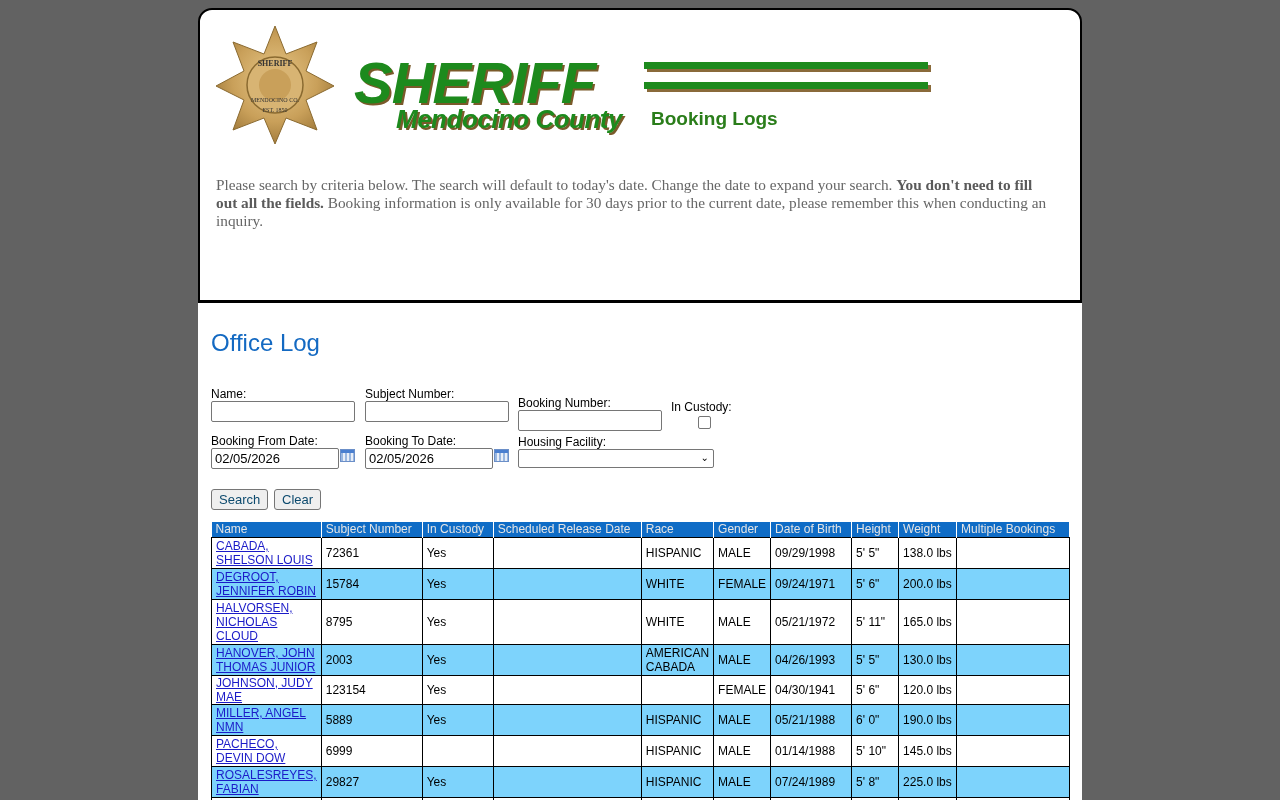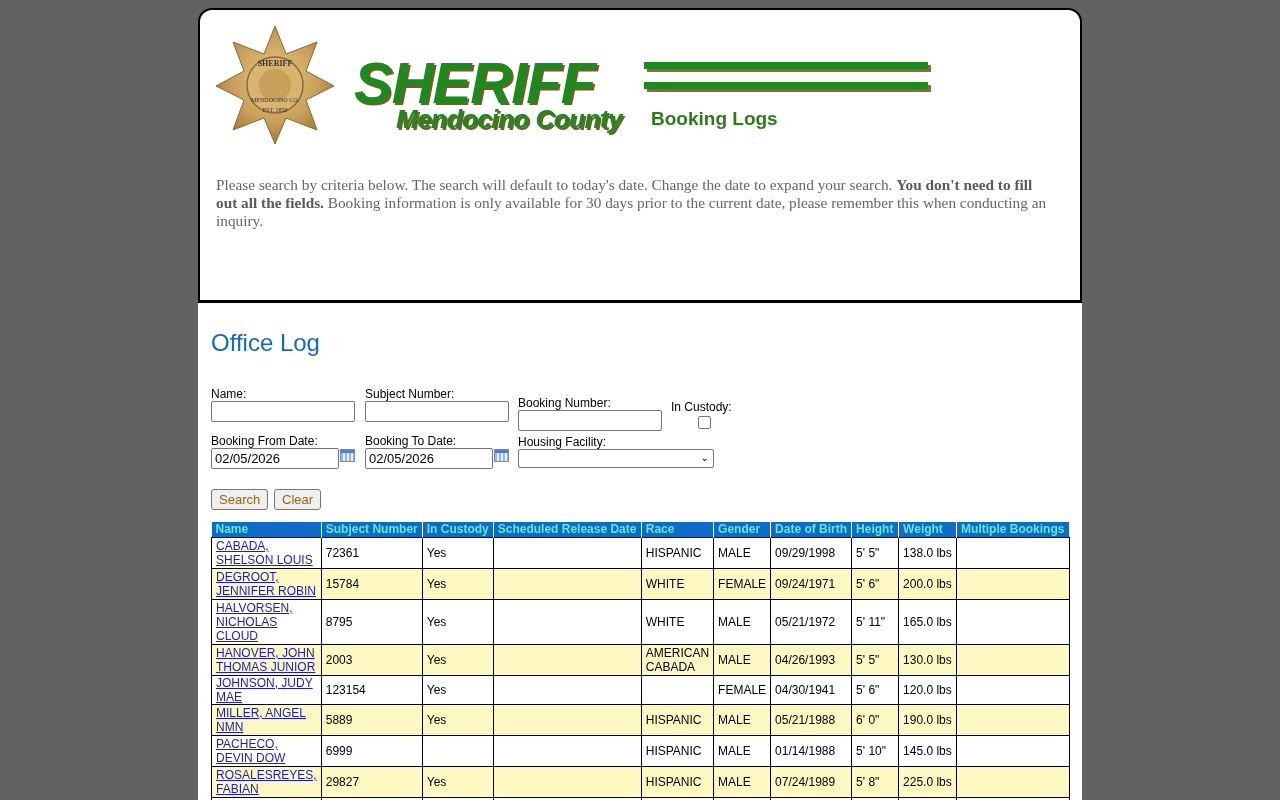--- a/index.html
+++ b/index.html
@@ -123,46 +123,46 @@
   .select .chev {
     position: absolute; right: 4px; top: 2px;
     font-size: 10px; color: #000;
   }
   .btn {
     position: absolute; top: 186px;
     height: 21px; box-sizing: border-box;
     border: 1px solid #767676; border-radius: 3px;
     background: #efefef;
     font-family: "Liberation Sans", sans-serif;
-    font-size: 13px; color: #a16207;
+    font-size: 13px; color: #0c4a6e;
     padding: 0 7px; line-height: 19px;
   }
 
   table.grid {
     position: absolute; left: 13px; top: 219px;
     border-collapse: collapse;
     font-size: 12px;
     font-family: "Liberation Sans", sans-serif;
   }
   table.grid th {
-    background: #0f6cc6; color: #5eead4;
-    font-weight: bold; text-align: left;
+    background: #0f6cc6; color: #e5e5e5;
+    font-weight: normal; text-align: left;
     padding: 0 4px; height: 15px; line-height: 15px;
     border-right: 1px solid #fff;
     white-space: nowrap;
   }
   table.grid th:last-child { border-right: none; }
   table.grid td {
     border: 1px solid #000;
     padding: 0 4px;
     vertical-align: middle;
     color: #000;
     line-height: 14px;
   }
-  table.grid tr.even td { background: #fef9c3; }
+  table.grid tr.even td { background: #7dd3fc; }
   table.grid tr.odd td { background: #fff; }
   table.grid td a { color: #1a0dab; text-decoration: underline; color: #1b1bc8; }
 </style>
 </head>
 <body>
 
 <div class="page">
 
   <div class="header-card">
     <div class="banner">

